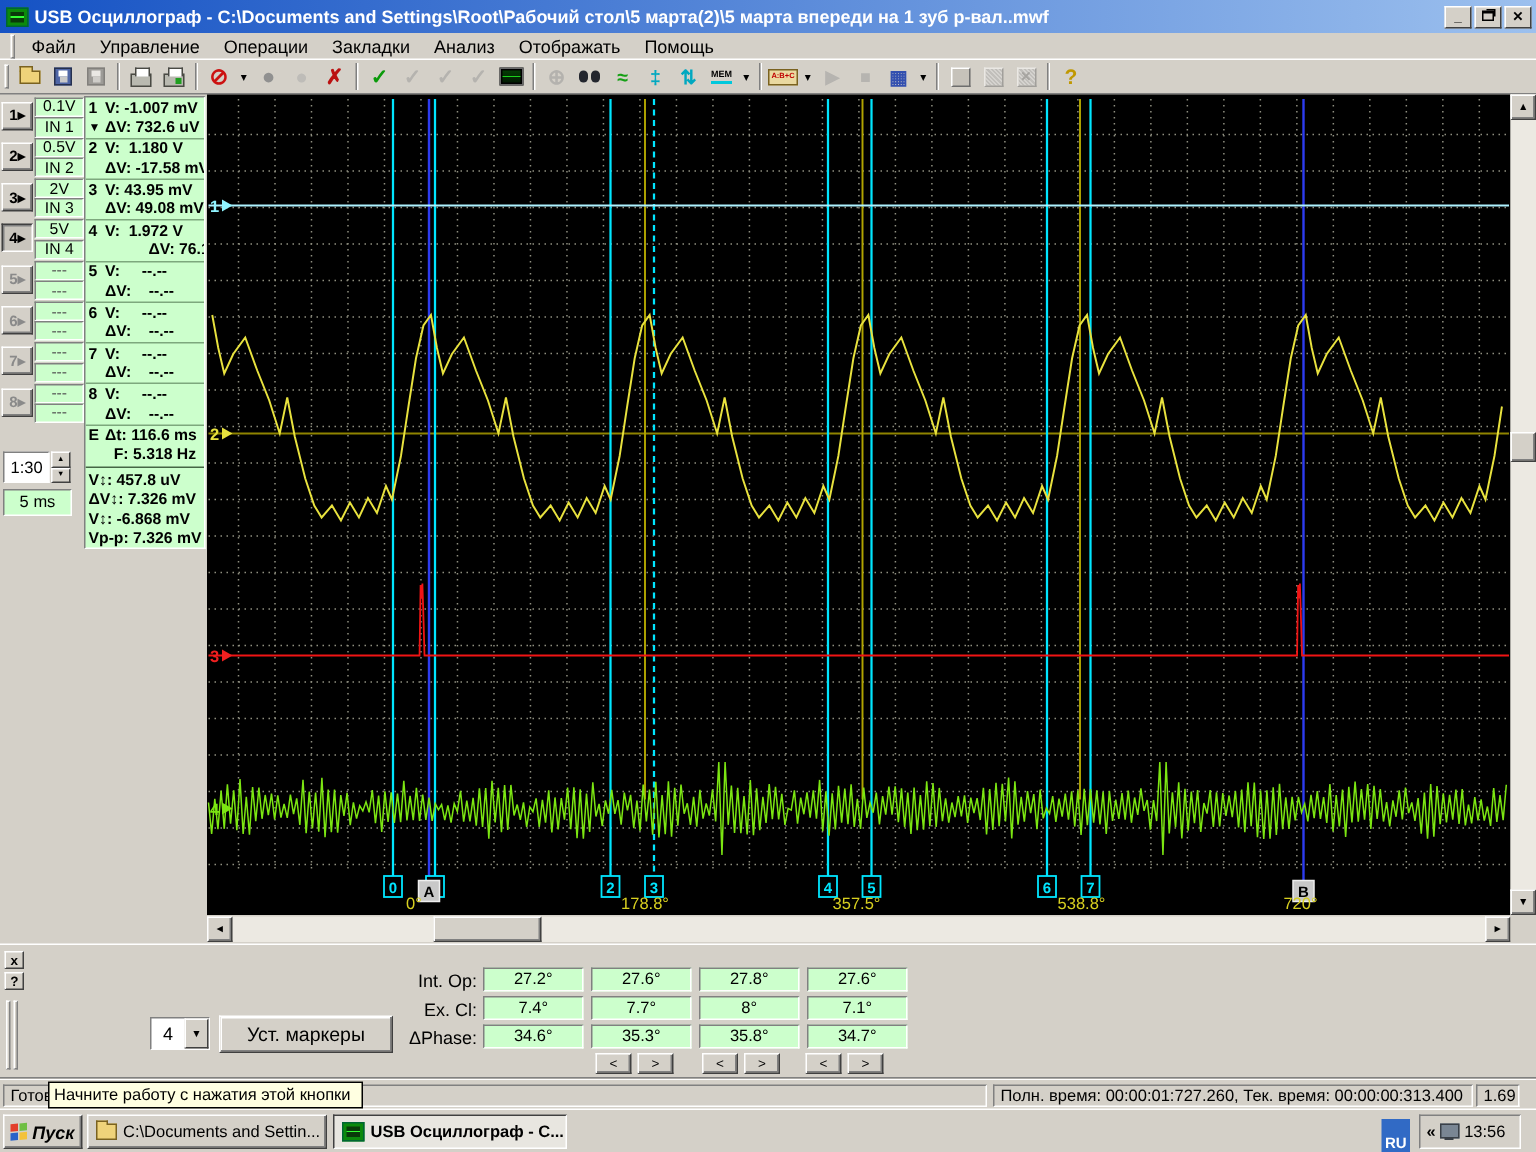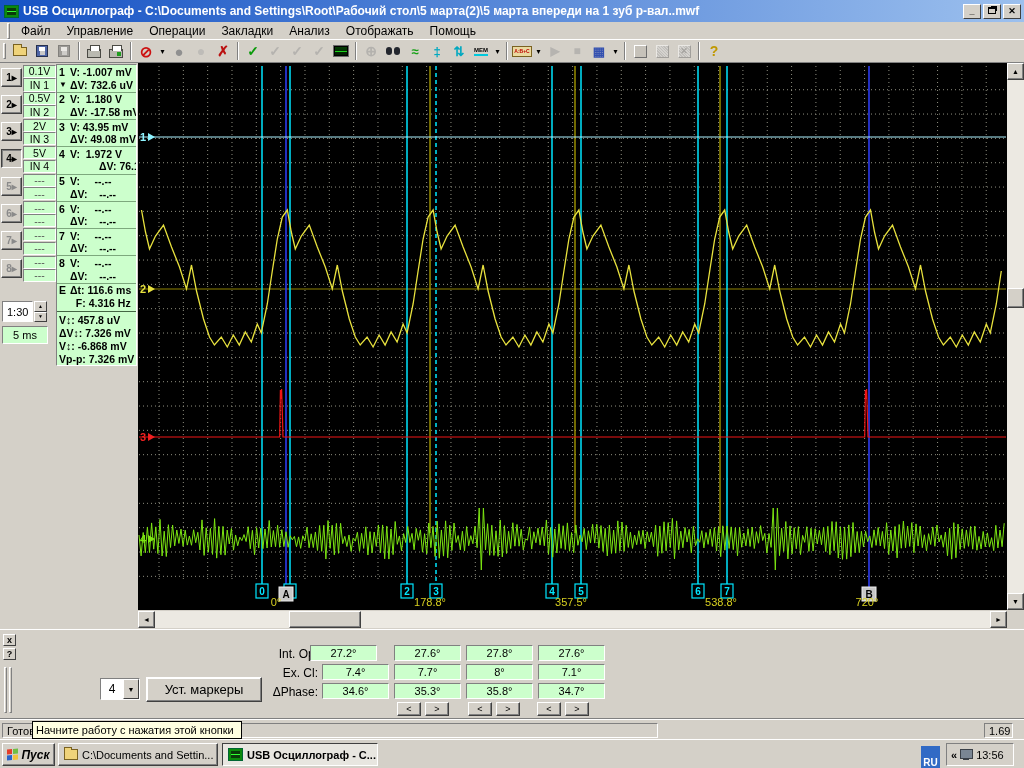--- a/index.html
+++ b/index.html
@@ -300,21 +300,21 @@
       <div class="m-num" style="top: 164.8px;">7</div>
       <div class="m-line" style="top: 164.8px;">V:     --.--</div>
       <div class="m-line" style="top: 177.3px;">ΔV:    --.--</div>
       <div class="m-sep" style="top: 190.4px;"></div>
       <div class="m-num" style="top: 192.1px;">8</div>
       <div class="m-line" style="top: 192.1px;">V:     --.--</div>
       <div class="m-line" style="top: 204.6px;">ΔV:    --.--</div>
       <div class="m-sep" style="top: 217.7px;"></div>
       <div class="m-num" style="top: 219.4px;">E</div>
       <div class="m-line" style="top: 219.4px;">Δt: 116.6 ms</div>
-      <div class="m-line" style="top: 232.4px;">  F: 4.316 Hz</div>
+      <div class="m-line" style="top: 232.4px;">  F: 5.318 Hz</div>
       <div class="m-sep" style="top: 246.4px; background: rgb(68, 102, 68);"></div>
       <div class="m-stat" style="top: 249.4px;">V↕: 457.8 uV</div>
       <div class="m-stat" style="top: 262.4px;">ΔV↕: 7.326 mV</div>
       <div class="m-stat" style="top: 275.4px;">V↕: -6.868 mV</div>
       <div class="m-stat" style="top: 288.4px;">Vp-p: 7.326 mV</div>
     </div>
 
   <div id="spinbox">1:30</div>
   <div class="spincol">
     <span>▲</span>
@@ -453,21 +453,21 @@
     <div class="vgrip" style="left:4px;top:37px;"></div>
     <div class="vgrip" style="left:9px;top:37px;"></div>
 
     <div id="cyl-combo" style="top:48px;">
       <span class="val">4</span>
       <span class="drop">▼</span>
     </div>
     <div id="set-markers" style="top:47px;">Уст. маркеры</div>
     <div id="phase-table">
         <div class="row-label" style="left: 256px; top: 17px;">Int. Op:</div>
-        <div class="cell" style="left: 310px; top: 15px;">27.2°</div>
+        <div class="cell" style="left: 322px; top: 15px;">27.2°</div>
         <div class="cell" style="left: 394px; top: 15px;">27.6°</div>
         <div class="cell" style="left: 466px; top: 15px;">27.8°</div>
         <div class="cell" style="left: 538px; top: 15px;">27.6°</div>
         <div class="row-label" style="left: 256px; top: 36px;">Ex. Cl:</div>
         <div class="cell" style="left: 322px; top: 34px;">7.4°</div>
         <div class="cell" style="left: 394px; top: 34px;">7.7°</div>
         <div class="cell" style="left: 466px; top: 34px;">8°</div>
         <div class="cell" style="left: 538px; top: 34px;">7.1°</div>
         <div class="row-label" style="left: 256px; top: 55px;">ΔPhase:</div>
         <div class="cell" style="left: 322px; top: 53px;">34.6°</div>
@@ -478,20 +478,21 @@
         <div class="pager" style="left: 425px; top: 72px;">&gt;</div>
         <div class="pager" style="left: 468px; top: 72px;">&lt;</div>
         <div class="pager" style="left: 496px; top: 72px;">&gt;</div>
         <div class="pager" style="left: 537px; top: 72px;">&lt;</div>
         <div class="pager" style="left: 565px; top: 72px;">&gt;</div>
       </div>
   </div>
 
   <div id="statusbar">
     <div class="status-box" style="left:2px;width:656px;">Готов</div>
+    <div class="status-box" style="left:662px;width:320px;">Полн. время: 00:00:01:727.260, Тек. время: 00:00:00:313.400</div>
     <div class="status-box" style="left:984px;width:29px;">1.69</div>
   </div>
 
   <div id="tooltip">Начните работу с нажатия этой кнопки</div>
 
   <div id="taskbar">
     <div id="start-btn">
       <span class="winflag">
         <i style="background:#e33e2b;"></i>
           <i style="background:#6fbf44;"></i>

